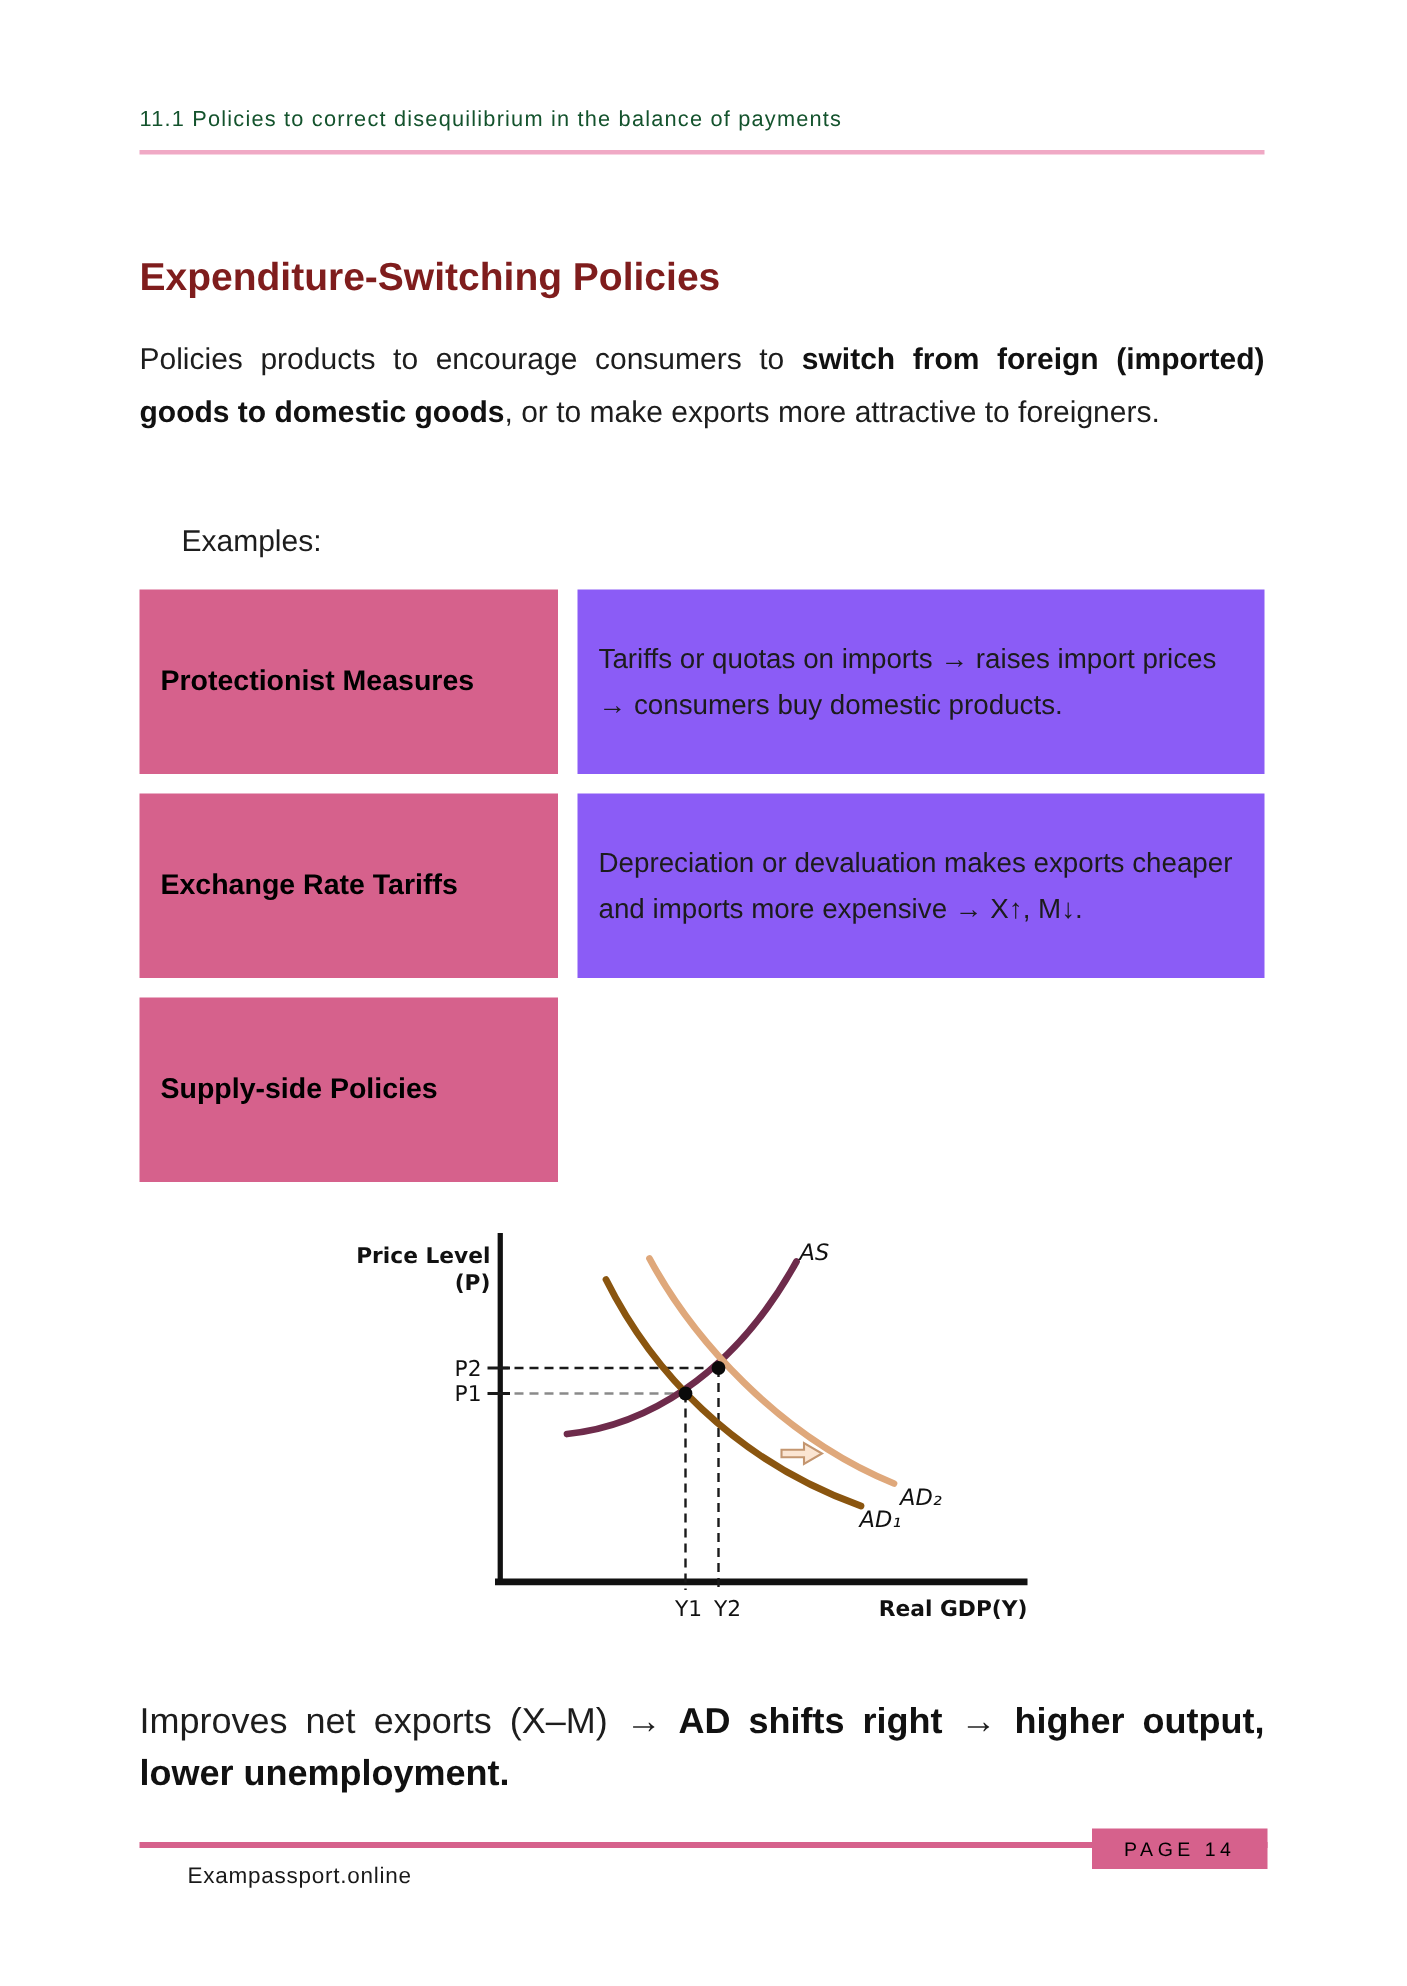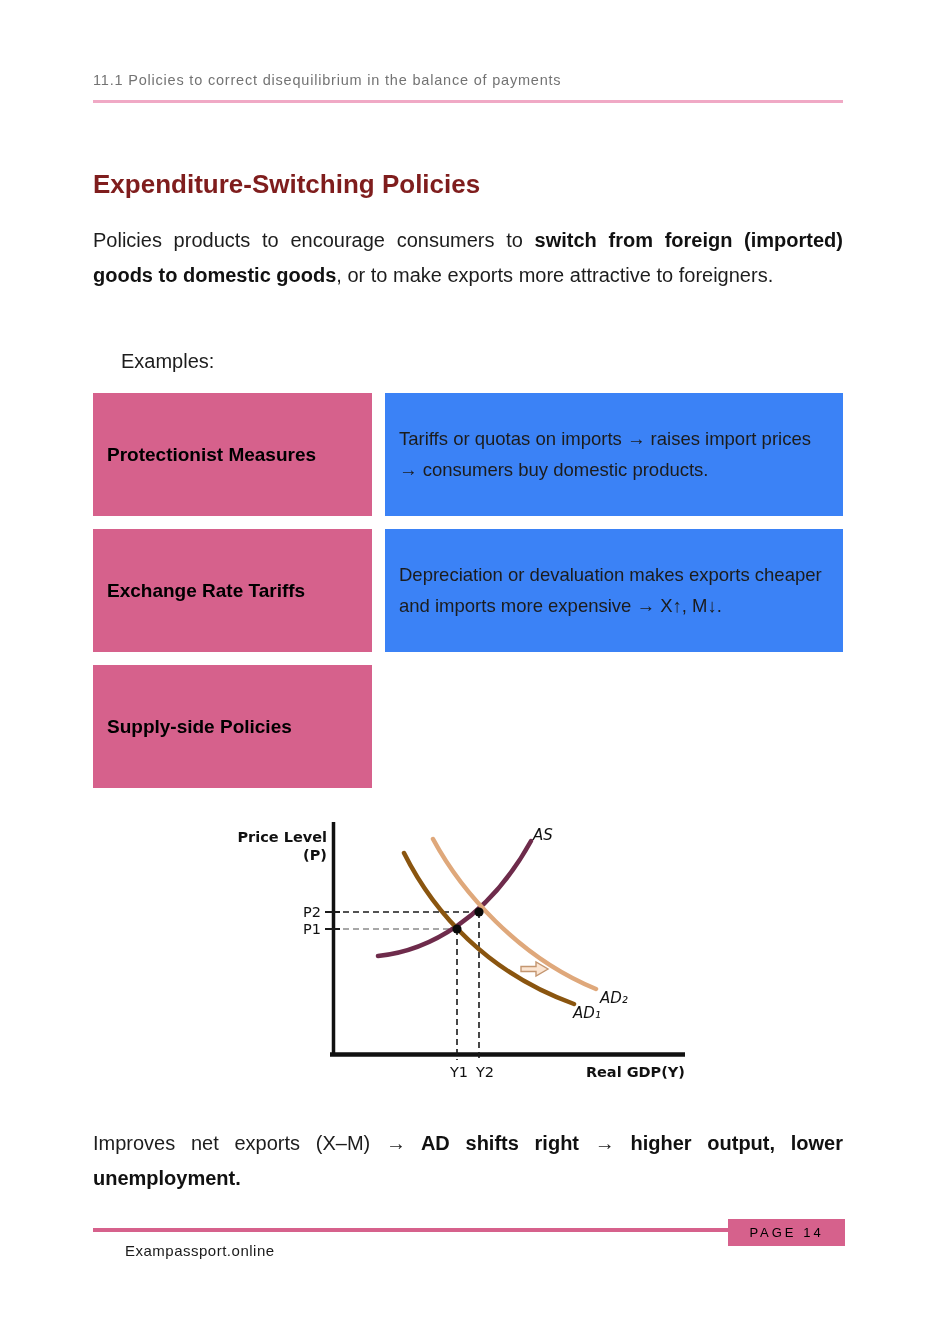--- a/index.html
+++ b/index.html
@@ -8,21 +8,21 @@
     width:938px;height:1324px;
     background:#ffffff;
     font-family:"Liberation Sans", sans-serif;
     color:#1d1d1d;
     overflow:hidden;
   }
   .abs{position:absolute;}
 
   .header-title{
     left:93px;top:72px;width:760px;
-    font-size:14.5px;letter-spacing:0.8px;color:#737373;
+    font-size:14.5px;letter-spacing:0.8px;color:#14532d;
   }
   .header-rule{
     left:93px;top:100px;width:750px;height:2.5px;
     background:#f0a9c5;
   }
 
   .section-heading{
     left:93px;top:169px;width:750px;
     font-size:26px;font-weight:bold;color:#7f1d1d;
   }
@@ -42,35 +42,35 @@
   .policy-row{display:flex;height:123px;margin-bottom:13px;}
   .policy-label-cell{
     width:279px;flex:none;
     background:#d6618c;color:#000000;
     display:flex;align-items:center;
     padding-left:14px;box-sizing:border-box;
     font-size:19px;font-weight:bold;
   }
   .policy-desc-cell{
     flex:1;margin-left:13px;
-    background:#3b82f6;
+    background:#8b5cf6;
     display:flex;align-items:center;
     padding-left:14px;padding-right:18px;box-sizing:border-box;
     font-size:18.5px;line-height:30.5px;color:#1c1c1c;
   }
 
   .chart-svg{left:230px;top:815px;}
   .chart-svg text{font-family:"DejaVu Sans", sans-serif;fill:#111111;}
   .axis-label{font-size:14.5px;font-weight:bold;}
   .tick-label{font-size:14.5px;}
   .curve-label{font-size:15px;font-style:italic;}
 
   .conclusion-paragraph{
     left:93px;top:1106px;width:750px;
-    font-size:20px;line-height:35px;text-align:justify;
+    font-size:24px;line-height:35px;text-align:justify;
   }
 
   .footer-rule{
     left:93px;top:1228px;width:752px;height:3.5px;
     background:#d6618c;
   }
   .page-badge{
     left:728px;top:1219px;width:117px;height:27px;
     background:#d6618c;color:#000000;
     display:flex;align-items:center;justify-content:center;

